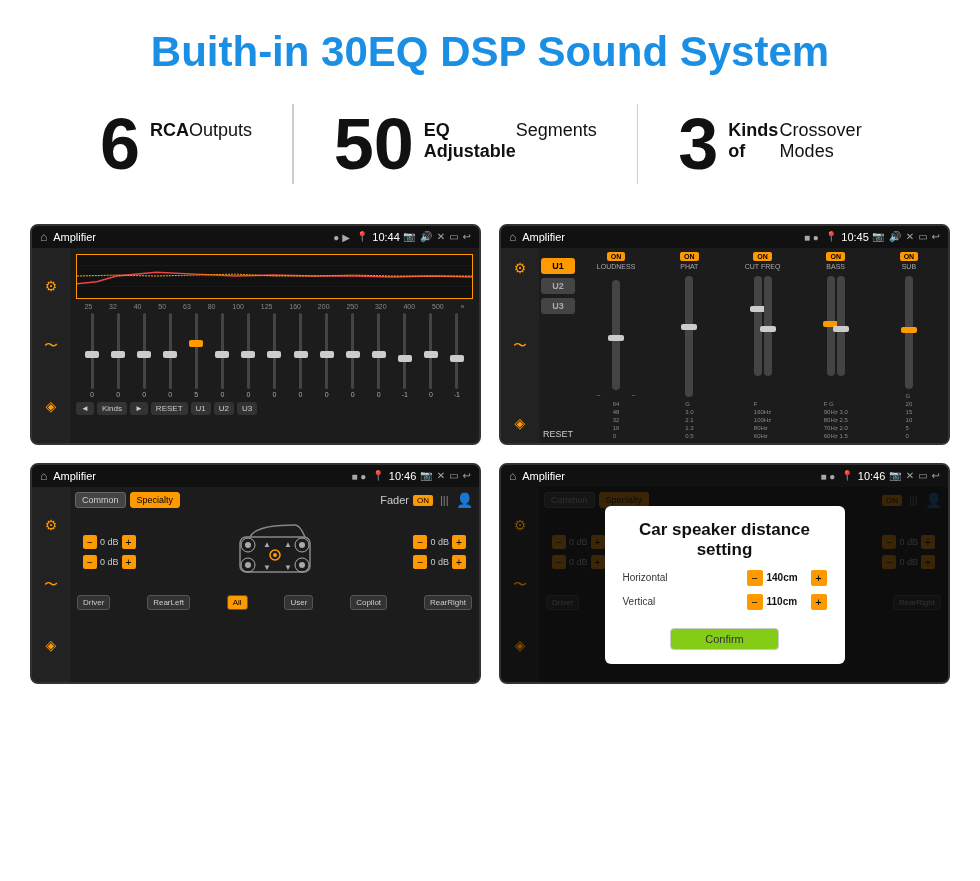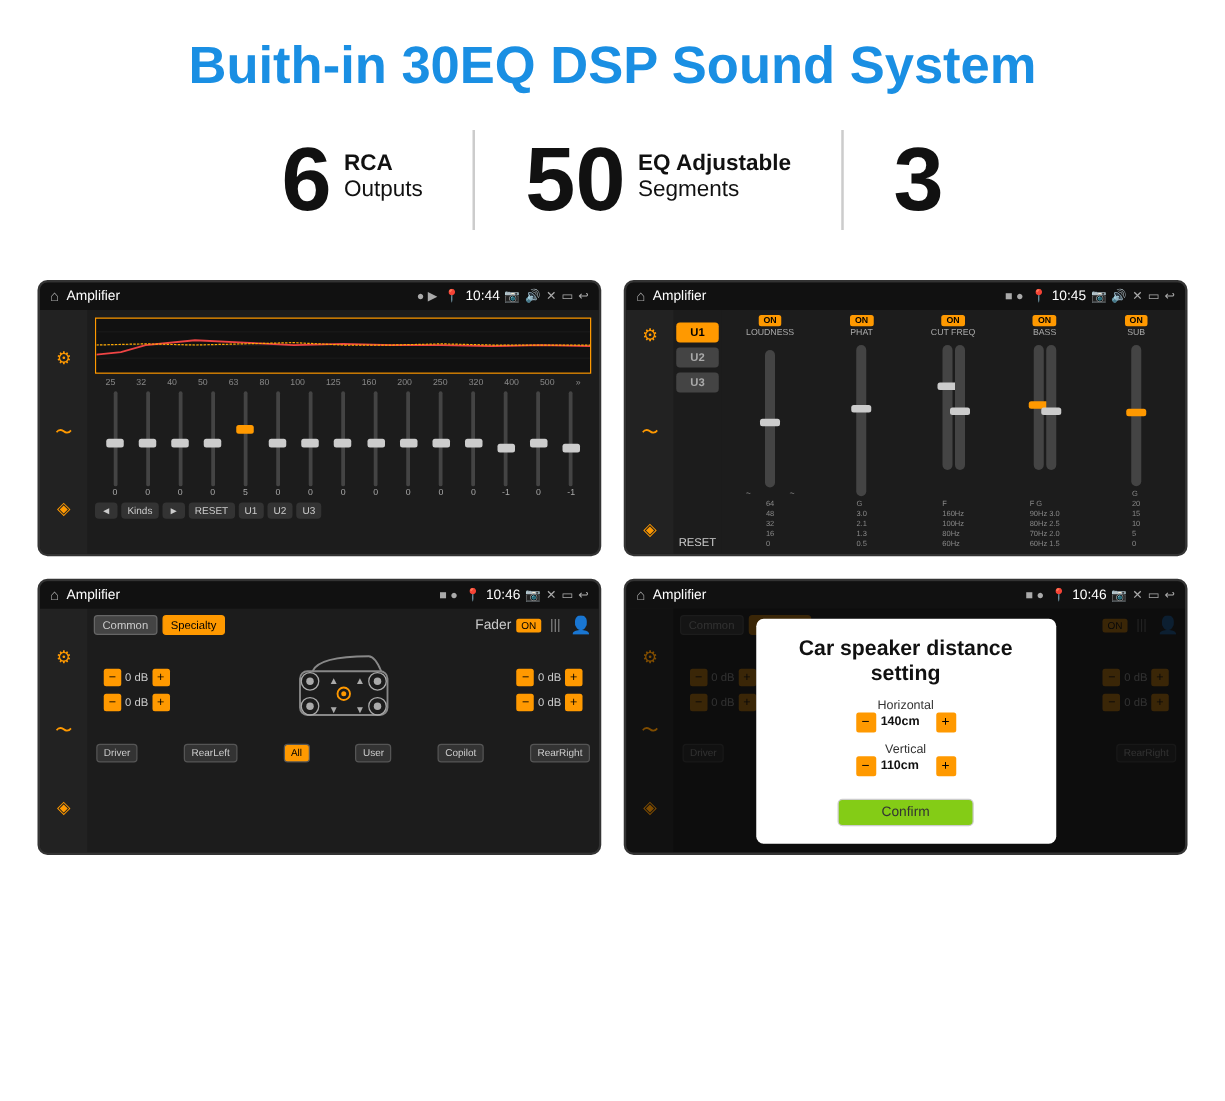--- a/index.html
+++ b/index.html
@@ -35,21 +35,21 @@
       padding: 0 40px;
     }
     .stat-number {
       font-size: 72px;
       font-weight: 900;
       color: #111;
       line-height: 1;
     }
     .stat-text {
       display: flex;
-      flex-direction: column;
+      flex-direction: row;
       justify-content: center;
       padding-top: 12px;
     }
     .stat-text .line1 {
       font-size: 18px;
       font-weight: 700;
       color: #111;
     }
     .stat-text .line2 {
       font-size: 18px;
@@ -376,21 +376,20 @@
       font-weight: bold;
       color: #111;
       margin-bottom: 10px;
       text-align: center;
     }
     .dialog-row {
       display: flex;
       align-items: center;
       justify-content: space-between;
       margin-bottom: 8px;
-      flex-direction: column;
     }
     .dialog-row-label { font-size: 10px; color: #333; }
     .dialog-ctrl {
       display: flex;
       align-items: center;
       gap: 4px;
     }
     .d-minus, .d-plus {
       width: 16px; height: 16px;
       background: #f90;
@@ -432,20 +431,24 @@
   <div class="stat-item">
     <span class="stat-number">50</span>
     <div class="stat-text">
       <span class="line1">EQ Adjustable</span>
       <span class="line2">Segments</span>
     </div>
   </div>
   <div class="stat-divider"></div>
   <div class="stat-item">
     <span class="stat-number">3</span>
+    <div class="stat-text">
+      <span class="line1">Kinds of</span>
+      <span class="line2">Crossover Modes</span>
+    </div>
   </div>
 </div>
 
 <div class="screens-grid">
 
   <div class="screen">
     <div class="status-bar">
       <span class="status-home">⌂</span>
       <span class="status-app">Amplifier</span>
       <span style="color:#aaa;font-size:10px;">● ▶</span>

